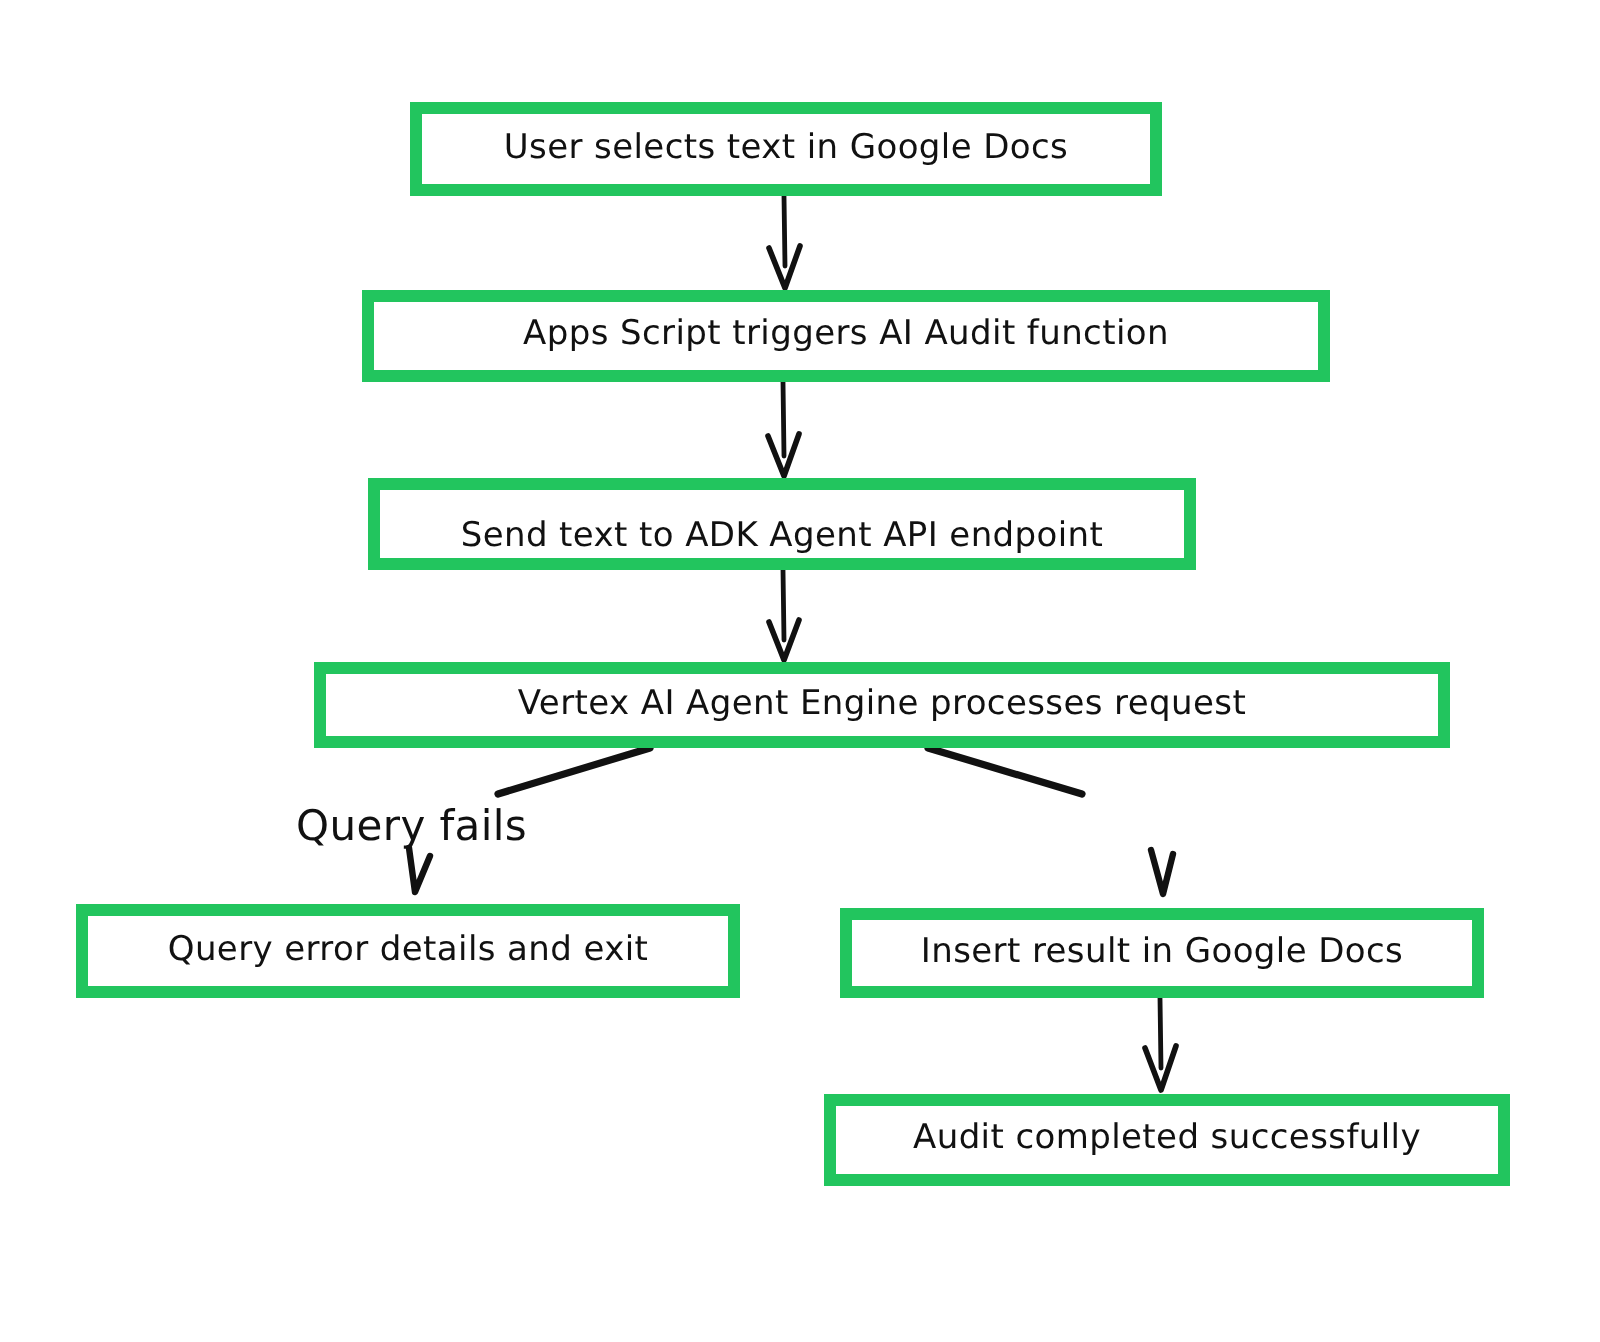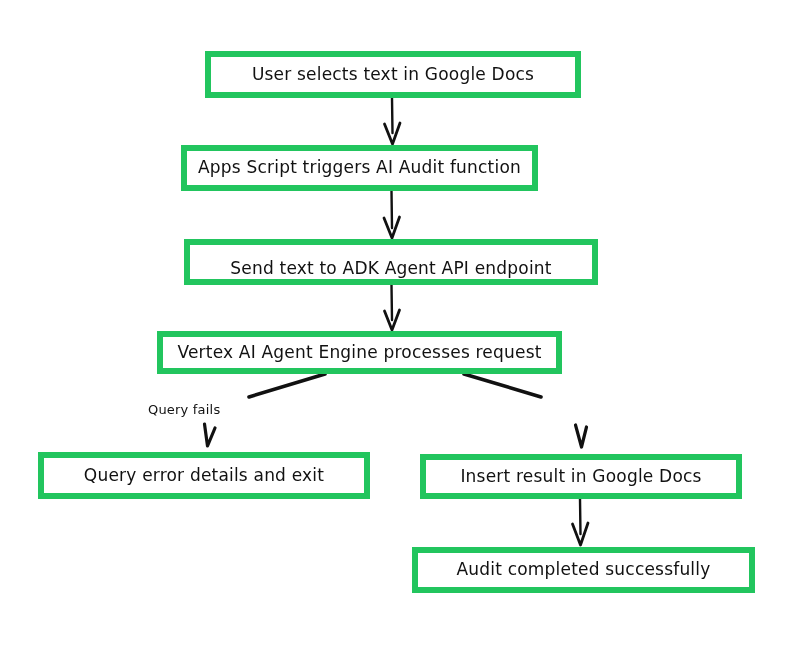--- a/index.html
+++ b/index.html
@@ -42,21 +42,21 @@
     font-size: 17px;
     line-height: 1.15;
     letter-spacing: 0.2px;
     white-space: nowrap;
     padding: 0 10px;
   }
   .edge-label {
     position: absolute;
     color: #111111;
     font-family: "DejaVu Sans", sans-serif;
-    font-size: 13px;
+    font-size: 21px;
     line-height: 1;
     letter-spacing: 0.2px;
     white-space: nowrap;
     background: transparent;
   }
 </style>
 </head>
 <body>
 
 <div id="canvas">
@@ -94,29 +94,29 @@
         <path d="M 572.5 524 L 580.5 545 L 588 523" stroke-width="2.8"></path>
       </g>
 
     </g>
   </svg>
 
   <div class="node" style="left:205px; top:51px; width:376px; height:47px;">
     <span>User selects text in Google Docs</span>
   </div>
 
-  <div class="node" style="left:181px; top:145px; width:357px; height:46px;">
+  <div class="node" style="left:181px; top:145px; width:484px; height:46px;">
     <span>Apps Script triggers AI Audit function</span>
   </div>
 
   <div class="node" style="left:184px; top:239px; width:414px; height:46px;align-items:flex-end;">
     <span>Send text to ADK Agent API endpoint</span>
   </div>
 
-  <div class="node" style="left:157px; top:331px; width:405px; height:43px;">
+  <div class="node" style="left:157px; top:331px; width:568px; height:43px;">
     <span>Vertex AI Agent Engine processes request</span>
   </div>
 
   <div class="node" style="left:38px; top:452px; width:332px; height:47px;">
     <span>Query error details and exit</span>
   </div>
 
   <div class="node" style="left:420px; top:454px; width:322px; height:45px;">
     <span>Insert result in Google Docs</span>
   </div>

